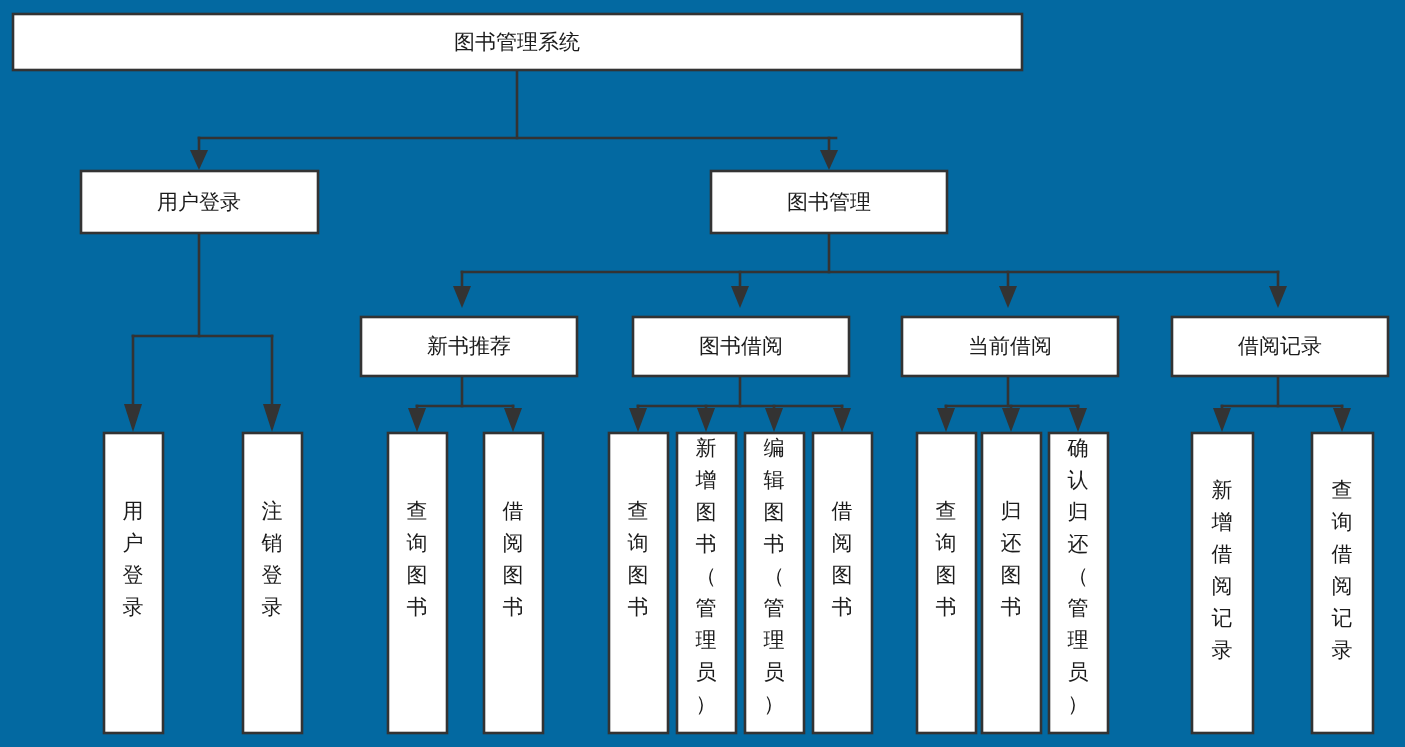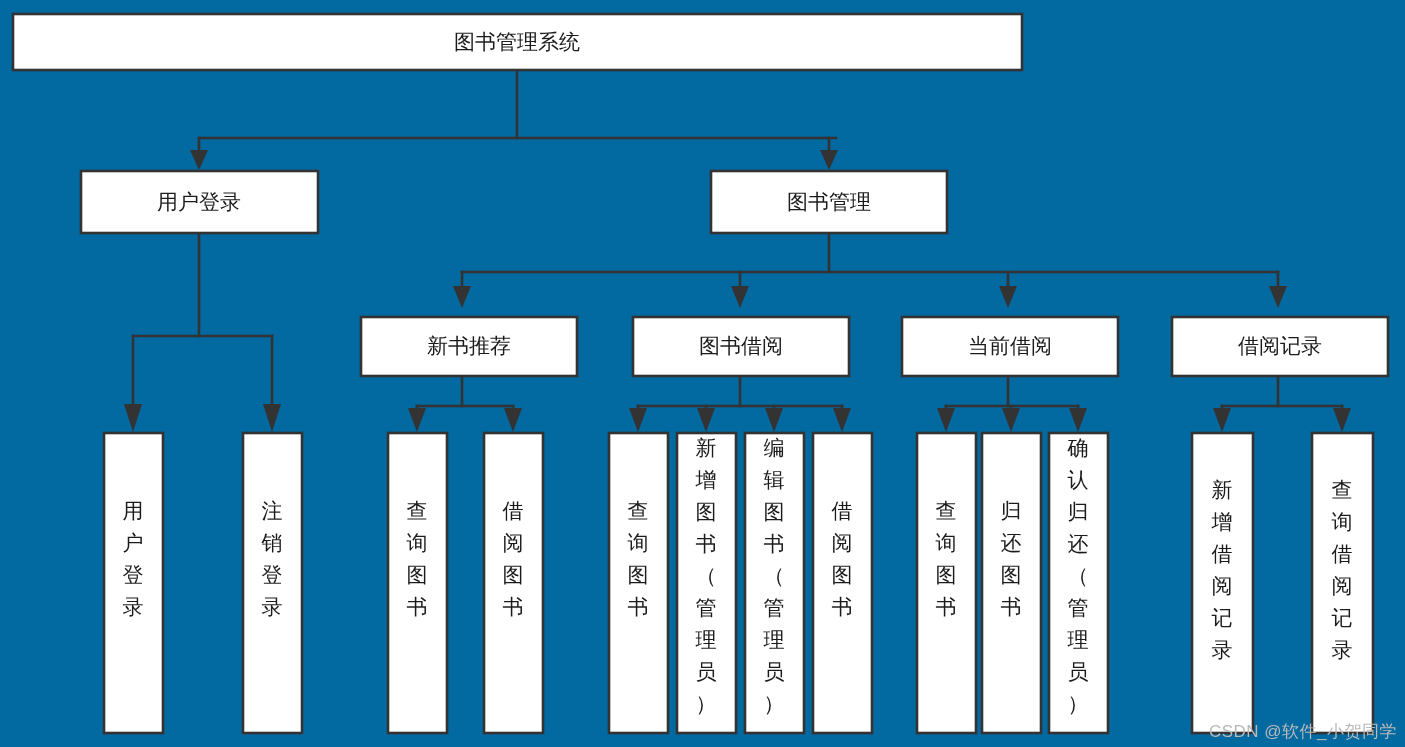--- a/index.html
+++ b/index.html
@@ -217,14 +217,13 @@
     <g>
       <rect class="node-box" x="1192" y="433" width="61" height="300"></rect>
       <text class="node-label-vertical" x="1222" y="497"><tspan x="1222" dy="0">新</tspan><tspan x="1222" dy="32">增</tspan><tspan x="1222" dy="32">借</tspan><tspan x="1222" dy="32">阅</tspan><tspan x="1222" dy="32">记</tspan><tspan x="1222" dy="32">录</tspan></text>
     </g>
     <g>
       <rect class="node-box" x="1312" y="433" width="61" height="300"></rect>
       <text class="node-label-vertical" x="1342" y="497"><tspan x="1342" dy="0">查</tspan><tspan x="1342" dy="32">询</tspan><tspan x="1342" dy="32">借</tspan><tspan x="1342" dy="32">阅</tspan><tspan x="1342" dy="32">记</tspan><tspan x="1342" dy="32">录</tspan></text>
     </g>
   </svg>
 
-  <div class="watermark">CSDN @软件_小贺同学</div>
 </div>
 
 </body></html>

